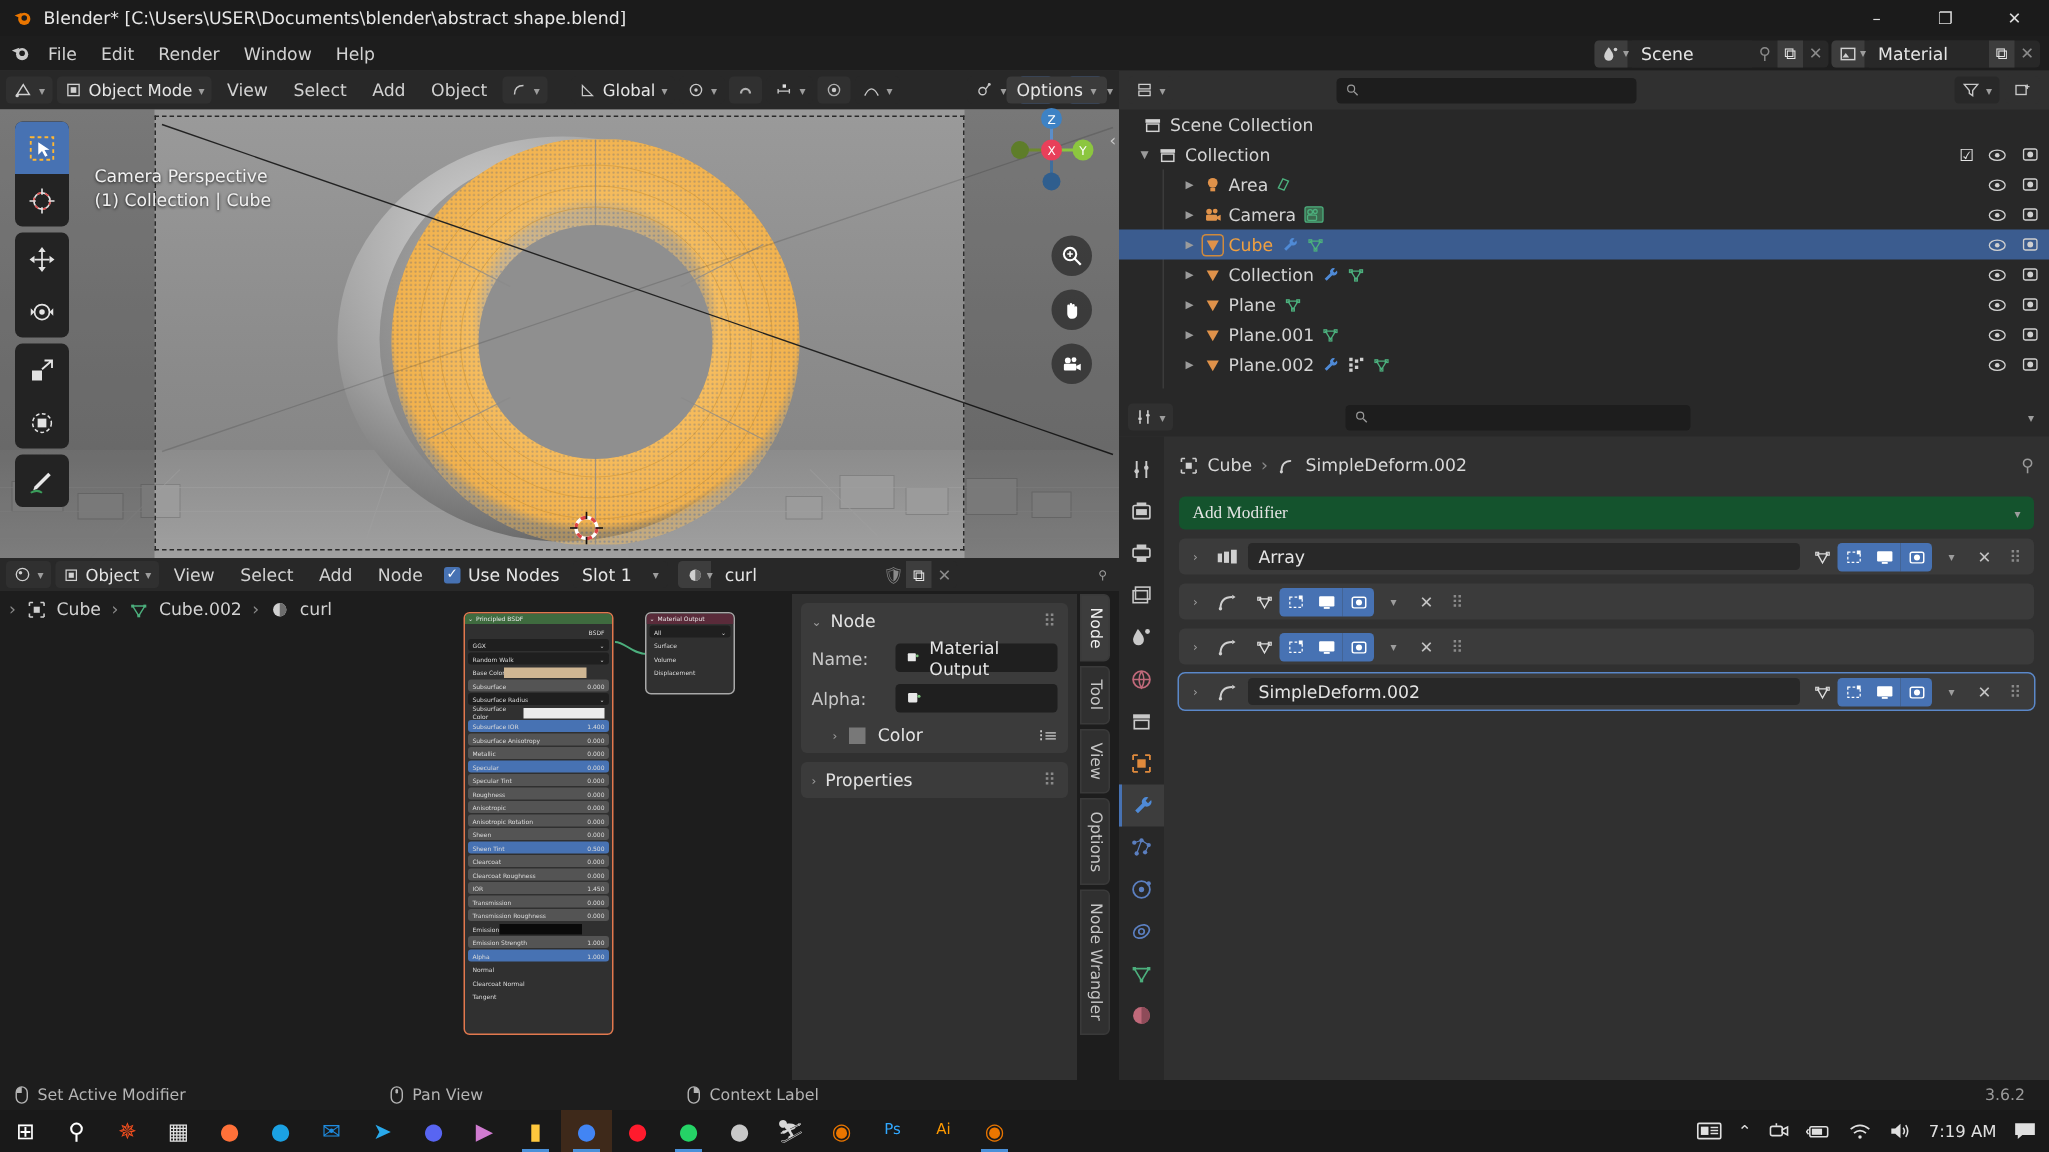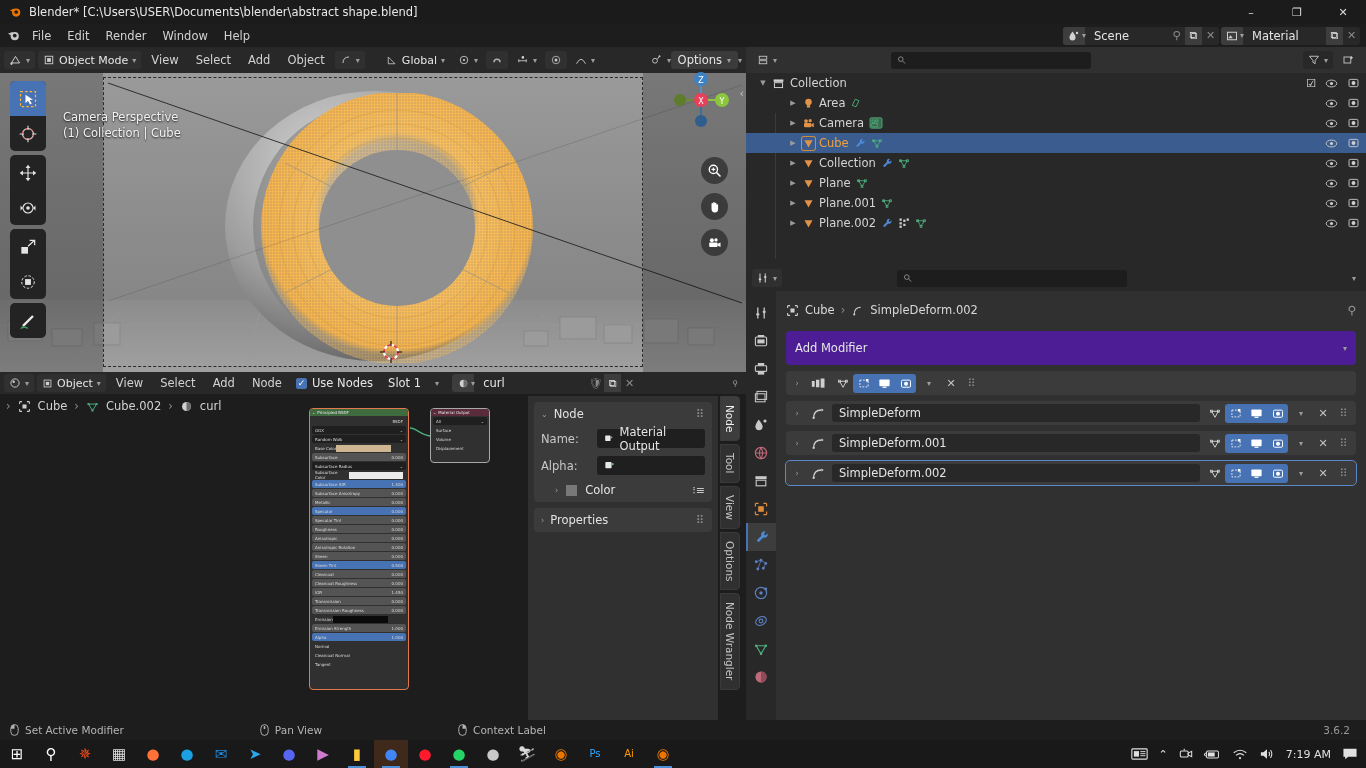--- a/index.html
+++ b/index.html
@@ -82,22 +82,22 @@
 
   
   .props { position:absolute; left:746px; top:265px; width:620px; height:455px; background:#303030; }
   .pr-hdr { height:26px; background:#282828; display:flex; align-items:center; padding:0 6px; gap:6px; }
   .pr-tabs { position:absolute; left:0; top:26px; width:30px; bottom:0; background:#282828;
      display:flex; flex-direction:column; align-items:center; padding-top:8px; gap:0; }
   .pr-tab { width:30px; height:28px; display:flex; align-items:center; justify-content:center; }
   .pr-tab.active { background:#3d3d3d; border-left:2px solid #4772b3; }
   .pr-main { position:absolute; left:30px; top:26px; right:0; bottom:0; padding:8px 10px; }
   .breadcrumb { display:flex; align-items:center; gap:6px; height:22px; font-size:11.5px; color:#d9d9d9; }
-  .addmod { margin-top:10px; height:34px; background:#4c1d95; border-radius:4px; display:flex;
-     align-items:center; padding:0 9px; font-size:11.5px; }
+  .addmod { margin-top:10px; height:22px; background:#14532d; border-radius:4px; display:flex;
+     align-items:center; padding:0 9px; font-size:11.5px;font-family:Liberation Serif, serif; }
   .modrow { margin-top:6px; height:24px; background:#3b3b3b; border-radius:4px; display:flex;
      align-items:center; padding:0 4px; gap:4px; }
   .modrow.active { outline:1px solid #5b88c9; }
   .modname { flex:1; height:18px; background:#282828; border-radius:3px; display:flex; align-items:center;
      padding:0 7px; font-size:11.5px; }
   .modicons { display:flex; align-items:center; gap:0px; }
   .mi { width:21px; height:19px; display:flex; align-items:center; justify-content:center; }
   .mi.on { background:#4772b3; }
   .mi.grp1 { border-radius:3px 0 0 3px; }
   .mi.grp2 { border-radius:0 3px 3px 0; }
@@ -523,20 +523,28 @@
         <div class="btnbox raised">
           <svg width="13" height="12" viewBox="0 0 16 16">
               <rect x="2" y="4" width="9" height="8" fill="none" stroke="#c8c8c8" stroke-width="1.2"></rect>
           <path d="M12 3 v4 M10 5 h4" stroke="#c8c8c8" stroke-width="1.2"></path>
             </svg>
         </div>
       </div>
     </div>
 
     <div class="ol-body">
+      <div class="ol-row">
+        <span class="disc"></span>
+        <svg width="13" height="13" viewBox="0 0 16 16" style="margin:0 5px 0 2px">
+          <rect x="2" y="3" width="12" height="3" fill="#d2d2d2"></rect>
+            <rect x="3" y="7" width="10" height="6" fill="none" stroke="#d2d2d2" stroke-width="1.2"></rect>
+          </svg>
+        <span class="lbl">Scene Collection</span>
+      </div>
 
       <div class="ol-row">
         <span class="disc" style="margin-left:10px">▼</span>
         <svg width="13" height="13" viewBox="0 0 16 16" style="margin:0 5px 0 2px">
           <rect x="2" y="3" width="12" height="3" fill="#d2d2d2"></rect>
             <rect x="3" y="7" width="10" height="6" fill="none" stroke="#d2d2d2" stroke-width="1.2"></rect>
           </svg>
         <span class="lbl">Collection</span>
         <div class="ol-icons">
           <span style="font-size:11px">☑</span>
@@ -913,20 +921,21 @@
       <div id="mod-list">
   <div class="modrow">
     <span class="chev" style="width:14px;text-align:center">›</span>
     <span style="width:20px;display:flex;justify-content:center">
               <svg width="15" height="13" viewBox="0 0 18 14">
                 <rect x="1" y="4" width="3.4" height="7" fill="#cfcfcf"></rect>
                 <rect x="6" y="2.5" width="4" height="9" fill="#cfcfcf"></rect>
                 <rect x="11.6" y="1" width="4.6" height="11" fill="#cfcfcf"></rect>
               </svg>
             </span>
+    <span class="modname">Array</span>
     <span class="modicons">
       <span class="mi">
                 <svg width="12" height="11" viewBox="0 0 16 14">
                   <path d="M3.5 4 L12.5 4 L8 12 Z" fill="none" stroke="#dcdcdc" stroke-width="1.2"></path>
                   <rect x="2" y="2.6" width="2.6" height="2.6" fill="none" stroke="#dcdcdc" stroke-width="1"></rect>
                   <rect x="11.4" y="2.6" width="2.6" height="2.6" fill="none" stroke="#dcdcdc" stroke-width="1"></rect>
                 </svg>
               </span>
       <span class="mi on grp1">
                 <svg width="12" height="11" viewBox="0 0 16 14">
@@ -953,21 +962,20 @@
   </div>
   <div class="modrow">
     <span class="chev" style="width:14px;text-align:center">›</span>
     <span style="width:20px;display:flex;justify-content:center">
               <svg width="14" height="13" viewBox="0 0 16 14">
                 <path d="M3 12 Q3 3 12 3" fill="none" stroke="#cfcfcf" stroke-width="1.5"></path>
                 <circle cx="3" cy="12" r="1.3" fill="#cfcfcf"></circle>
                 <path d="M12 1.3 L14.5 3 L12 4.7 Z" fill="#cfcfcf"></path>
               </svg>
             </span>
-    <span class="modname">SimpleDeform</span>
     <span class="modicons">
       <span class="mi">
                 <svg width="12" height="11" viewBox="0 0 16 14">
                   <path d="M3.5 4 L12.5 4 L8 12 Z" fill="none" stroke="#dcdcdc" stroke-width="1.2"></path>
                   <rect x="2" y="2.6" width="2.6" height="2.6" fill="none" stroke="#dcdcdc" stroke-width="1"></rect>
                   <rect x="11.4" y="2.6" width="2.6" height="2.6" fill="none" stroke="#dcdcdc" stroke-width="1"></rect>
                 </svg>
               </span>
       <span class="mi on grp1">
                 <svg width="12" height="11" viewBox="0 0 16 14">
@@ -994,21 +1002,20 @@
   </div>
   <div class="modrow">
     <span class="chev" style="width:14px;text-align:center">›</span>
     <span style="width:20px;display:flex;justify-content:center">
               <svg width="14" height="13" viewBox="0 0 16 14">
                 <path d="M3 12 Q3 3 12 3" fill="none" stroke="#cfcfcf" stroke-width="1.5"></path>
                 <circle cx="3" cy="12" r="1.3" fill="#cfcfcf"></circle>
                 <path d="M12 1.3 L14.5 3 L12 4.7 Z" fill="#cfcfcf"></path>
               </svg>
             </span>
-    <span class="modname">SimpleDeform.001</span>
     <span class="modicons">
       <span class="mi">
                 <svg width="12" height="11" viewBox="0 0 16 14">
                   <path d="M3.5 4 L12.5 4 L8 12 Z" fill="none" stroke="#dcdcdc" stroke-width="1.2"></path>
                   <rect x="2" y="2.6" width="2.6" height="2.6" fill="none" stroke="#dcdcdc" stroke-width="1"></rect>
                   <rect x="11.4" y="2.6" width="2.6" height="2.6" fill="none" stroke="#dcdcdc" stroke-width="1"></rect>
                 </svg>
               </span>
       <span class="mi on grp1">
                 <svg width="12" height="11" viewBox="0 0 16 14">

